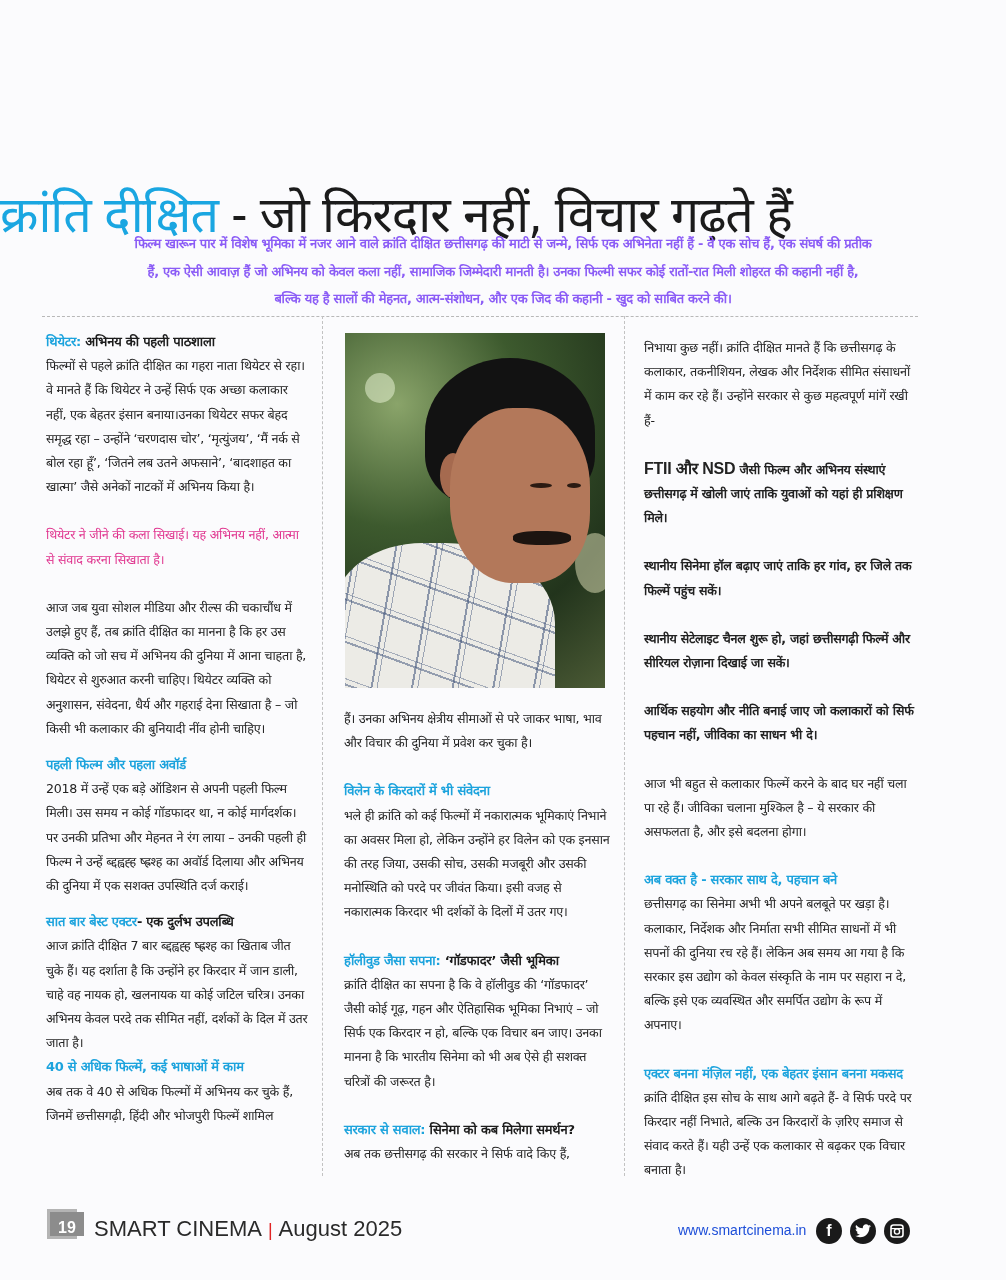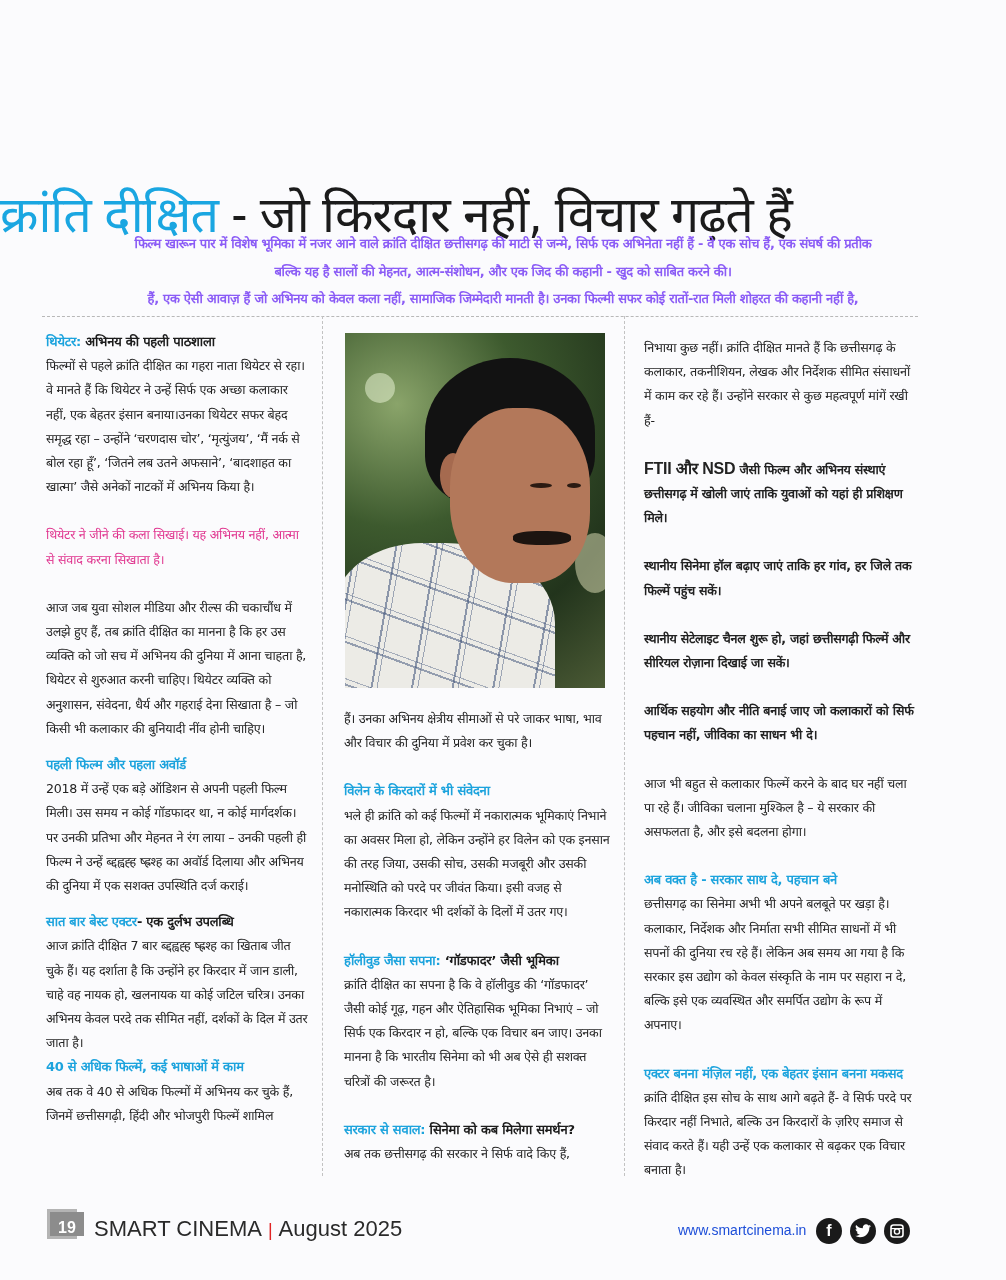--- a/index.html
+++ b/index.html
@@ -76,22 +76,22 @@
   .tw { left: 850px; font-size: 13px; }
   .ig { left: 884px; font-size: 12px; }
 </style>
 </head>
 <body>
 
 <h1 class="title"><span class="name">क्रांति दीक्षित</span><span class="rest"> - जो किरदार नहीं, विचार गढ़ते हैं</span></h1>
 
 <div class="intro">
   <div>फिल्म खारून पार में विशेष भूमिका में नजर आने वाले क्रांति दीक्षित छत्तीसगढ़ की माटी से जन्मे, सिर्फ एक अभिनेता नहीं हैं - वे एक सोच हैं, एक संघर्ष की प्रतीक</div>
+  <div>हैं, एक ऐसी आवाज़ हैं जो अभिनय को केवल कला नहीं, सामाजिक जिम्मेदारी मानती है। उनका फिल्मी सफर कोई रातों-रात मिली शोहरत की कहानी नहीं है,</div>
   <div>बल्कि यह है सालों की मेहनत, आत्म-संशोधन, और एक जिद की कहानी - खुद को साबित करने की।</div>
-  <div>हैं, एक ऐसी आवाज़ हैं जो अभिनय को केवल कला नहीं, सामाजिक जिम्मेदारी मानती है। उनका फिल्मी सफर कोई रातों-रात मिली शोहरत की कहानी नहीं है,</div>
 </div>
 
 <div class="top-rule"></div>
 <div class="vdiv" style="left:322px"></div>
 <div class="vdiv" style="left:624px"></div>
 
 <div class="col c1">
   <p class="hd"><span class="blue">थियेटर:</span><span class="dark"> अभिनय की पहली पाठशाला</span></p>
   <p>फिल्मों से पहले क्रांति दीक्षित का गहरा नाता थियेटर से रहा। वे मानते हैं कि थियेटर ने उन्हें सिर्फ एक अच्छा कलाकार नहीं, एक बेहतर इंसान बनाया।उनका थियेटर सफर बेहद समृद्ध रहा – उन्होंने ‘चरणदास चोर’, ‘मृत्युंजय’, ‘मैं नर्क से बोल रहा हूँ’, ‘जितने लब उतने अफसाने’, ‘बादशाहत का खात्मा’ जैसे अनेकों नाटकों में अभिनय किया है।</p>
   <div class="gap"></div>

